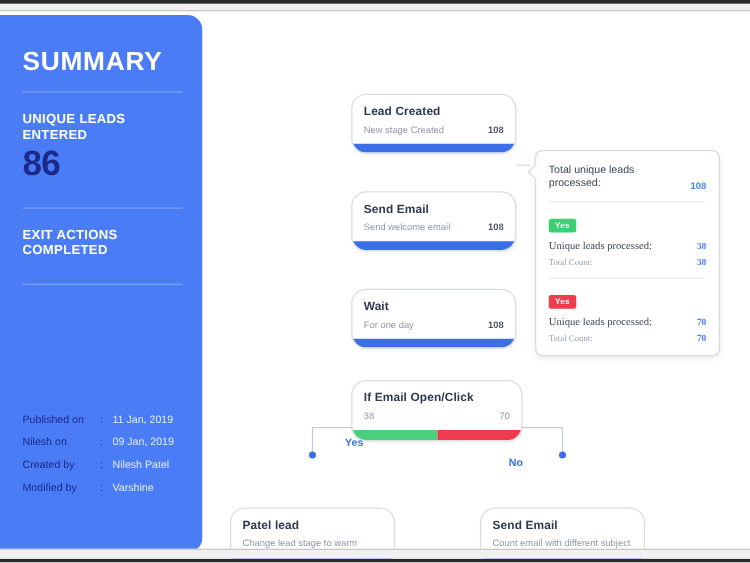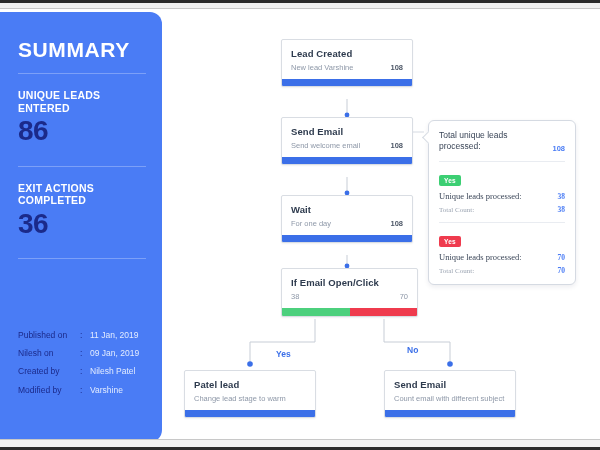--- a/index.html
+++ b/index.html
@@ -127,24 +127,25 @@
     width: 438px;
     height: 432px;
     pointer-events: none;
   }
 
   
   .node {
     position: absolute;
     background: #ffffff;
     border: 1px solid #d9dde3;
-    border-radius: 2px;
+    border-radius: 12px;
     box-sizing: border-box;
     box-shadow: 0 1px 2px rgba(20,30,60,0.06);
     overflow: hidden;
+    margin-top: 36px;
   }
   .node-body {
     padding: 8px 9px 7px 9px;
   }
   .node-title {
     font-size: 9.5px;
     font-weight: bold;
     color: #2d3a4d;
     line-height: 1.25;
     letter-spacing: 0.1px;
@@ -200,21 +201,21 @@
   #node-resend { left: 222px; top: 358px; width: 132px; }
 
   
   .edge-label {
     position: absolute;
     font-size: 8.5px;
     color: #3b6fe8;
     font-weight: bold;
   }
   #label-yes { left: 114px; top: 337px; }
-  #label-no  { left: 245px; top: 333px; }
+  #label-no  { left: 245px; top: 353px; }
 
   
   #info-panel {
     position: absolute;
     left: 266px;
     top: 108px;
     width: 148px;
     background: #ffffff;
     border: 1px solid #d5dae2;
     border-radius: 6px;
@@ -299,21 +300,20 @@
     <div class="sb-rule"></div>
 
     <div class="metric">
       <div class="metric-label">UNIQUE LEADS ENTERED</div>
       <div class="metric-value">86</div>
     </div>
     <div class="sb-rule" style="margin-top:20px;"></div>
 
     <div class="metric">
       <div class="metric-label">EXIT ACTIONS COMPLETED</div>
-      <div class="metric-value">36</div>
     </div>
     <div class="sb-rule" style="margin-top:20px;"></div>
 
     <div id="meta">
       <div class="meta-row">
         <span class="meta-key">Published on</span>
         <span class="meta-colon">:</span>
         <span class="meta-val">11 Jan, 2019</span>
       </div>
       <div class="meta-row">
@@ -353,21 +353,21 @@
       <path d="M 222 307 L 222 330 L 288 330 L 288 352" fill="none" stroke="#c7cdd6" stroke-width="1"></path>
       <circle cx="288" cy="352" r="2.8" fill="#3b6fe8"></circle>
 
       <line x1="251" y1="120" x2="262" y2="120" stroke="#d5dae2" stroke-width="1"></line>
     </svg>
 
     <div class="node" id="node-lead">
       <div class="node-body">
         <div class="node-title">Lead Created</div>
         <div class="node-sub-row">
-          <span class="node-sub">New lead Varshine</span>
+          <span class="node-sub">New stage Created</span>
           <span class="node-count">108</span>
         </div>
       </div>
       <div class="node-bar"></div>
     </div>
 
     <div class="node" id="node-send">
       <div class="node-body">
         <div class="node-title">Send Email</div>
         <div class="node-sub-row">

